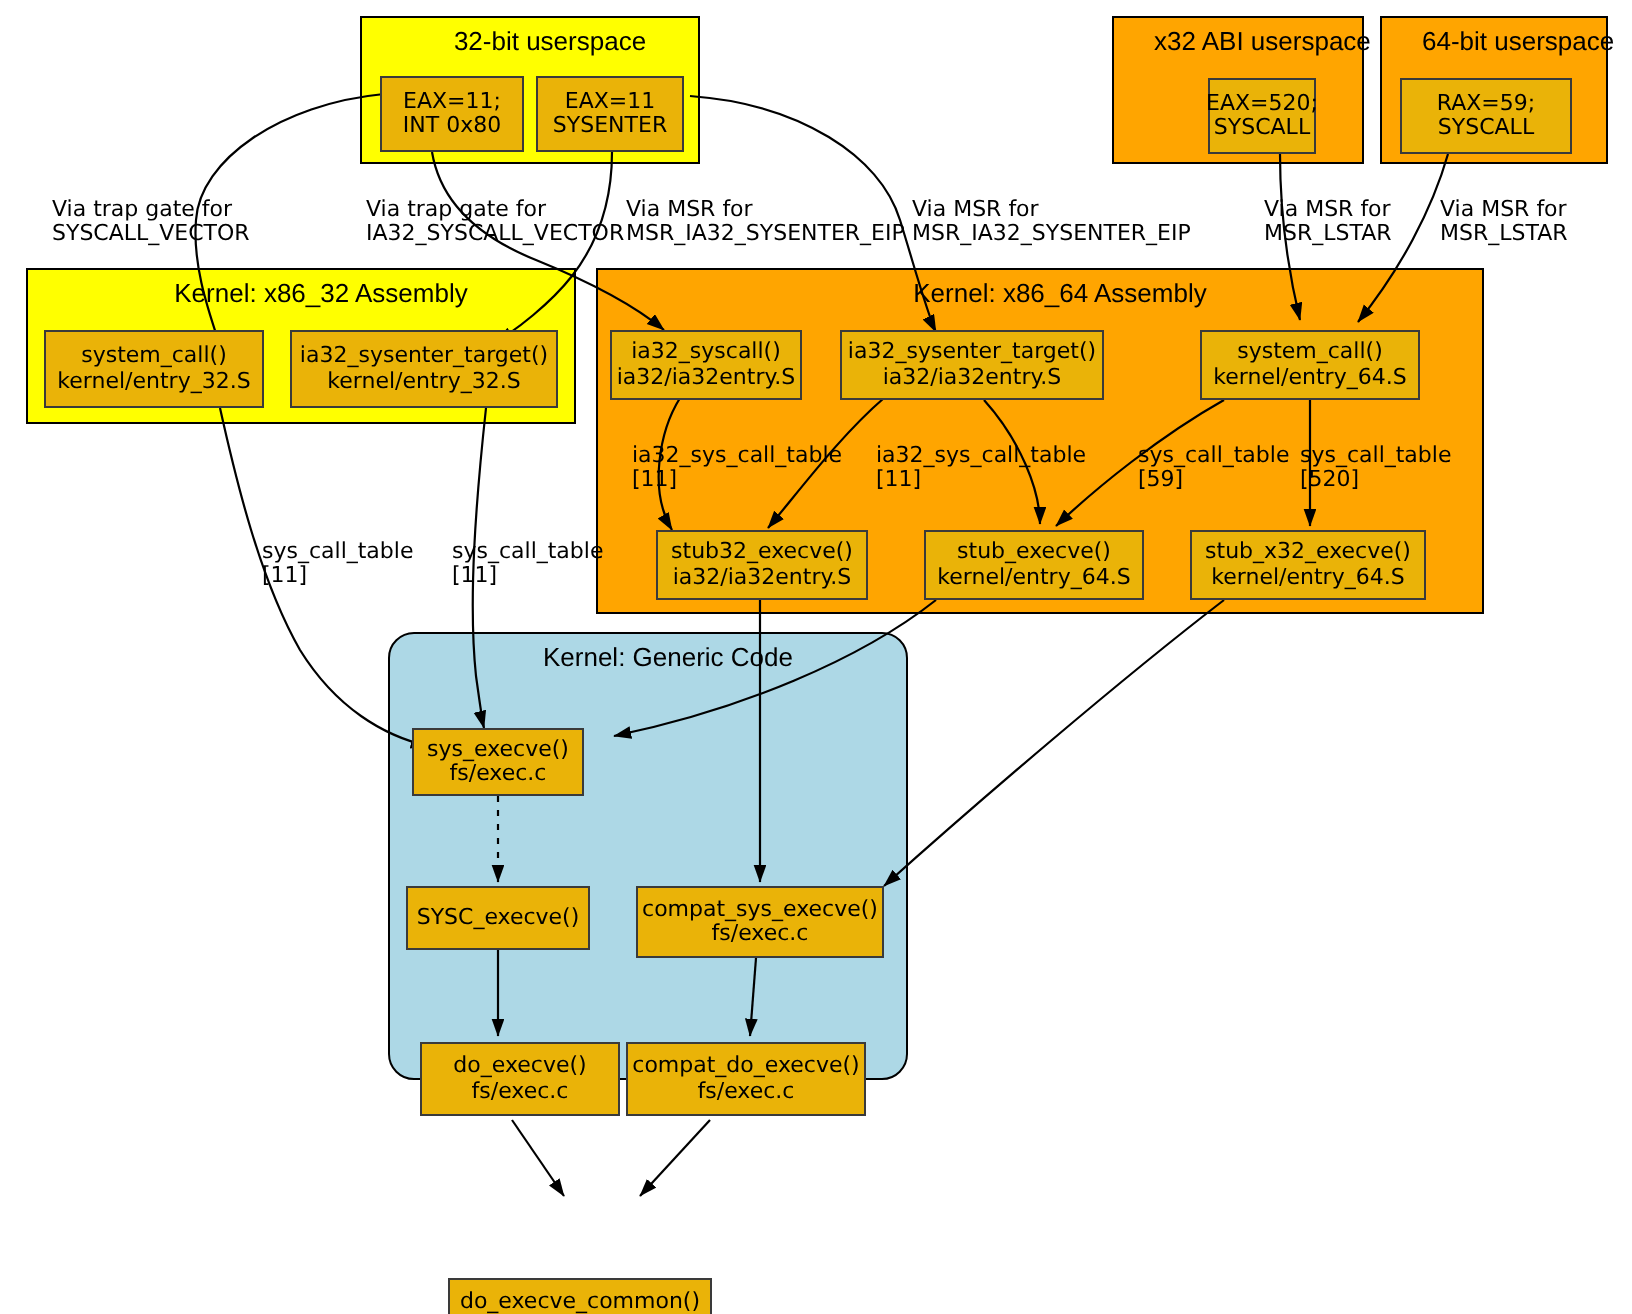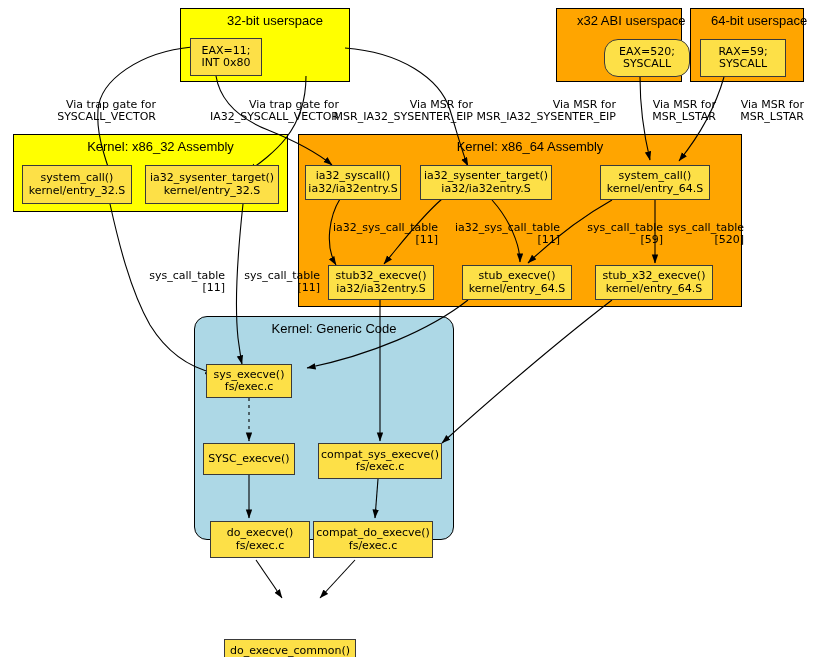--- a/index.html
+++ b/index.html
@@ -5,28 +5,28 @@
   html,body{margin:0;padding:0;background:#ffffff;}
   body{width:816px;height:657px;position:relative;overflow:hidden;
        font-family:"DejaVu Sans",sans-serif;}
   #stage{position:absolute;left:0;top:0;width:816px;height:657px;}
   svg.edges{position:absolute;left:0;top:0;width:816px;height:657px;pointer-events:none;}
 
   .cluster{position:absolute;box-sizing:border-box;border:1px solid #000;}
   .cluster-title{position:absolute;left:0;right:0;top:4px;text-align:center;
       font-family:Liberation Sans, sans-serif;font-size:13px;color:#000;white-space:nowrap;padding-left:20px;}
 
-  .node{position:absolute;box-sizing:border-box;background:#fde047;
+  .node{position:absolute;box-sizing:border-box;background:#eab308;
         border:1px solid #3a3a3a;display:flex;flex-direction:column;
         align-items:center;justify-content:center;line-height:1.12;
         font-size:11px;color:#000;text-align:center;}
   .node span{display:block;white-space:nowrap;}
 
   .elabel{position:absolute;font-size:11px;color:#000;line-height:1.12;
-          text-align:right;white-space:nowrap;}
+          text-align:left;white-space:nowrap;}
   .elabel span{display:block;}
 </style>
 </head>
 <body>
 
 <div id="stage">
 
   <div class="cluster" style="left:180px;top:8px;width:170px;height:74px;background:#ffff00;">
     <div class="cluster-title">32-bit userspace</div>
   </div>
@@ -101,22 +101,26 @@
 
       <path d="M355,560 L320,598" marker-end="url(#arr)"></path>
     </g>
   </svg>
 
   <div class="node" style="left:190px;top:38px;width:72px;height:38px;">
     <span>EAX=11;</span>
     <span>INT 0x80</span>
   </div>
 
-
-  <div class="node" style="left:604px;top:39px;width:86px;height:38px;border-radius:14px;">
+  <div class="node" style="left:268px;top:38px;width:74px;height:38px;">
+    <span>EAX=11</span>
+    <span>SYSENTER</span>
+  </div>
+
+  <div class="node" style="left:604px;top:39px;width:54px;height:38px;">
     <span>EAX=520;</span>
     <span>SYSCALL</span>
   </div>
 
   <div class="node" style="left:700px;top:39px;width:86px;height:38px;justify-content:center;">
     <span>RAX=59;</span>
     <span>SYSCALL</span>
   </div>
 
   <div class="node" style="left:22px;top:165px;width:110px;height:39px;">

